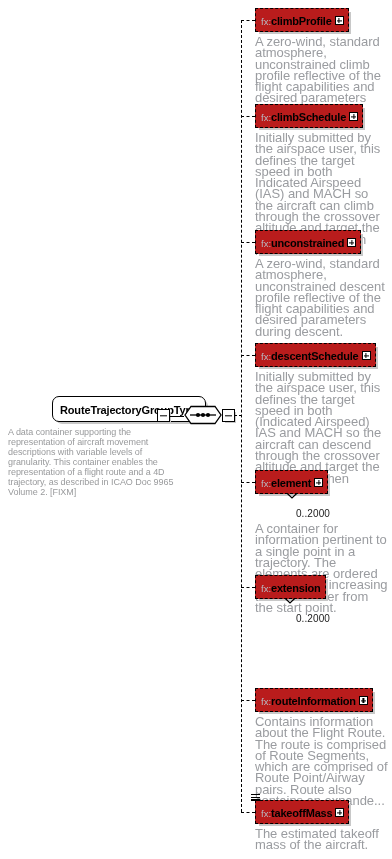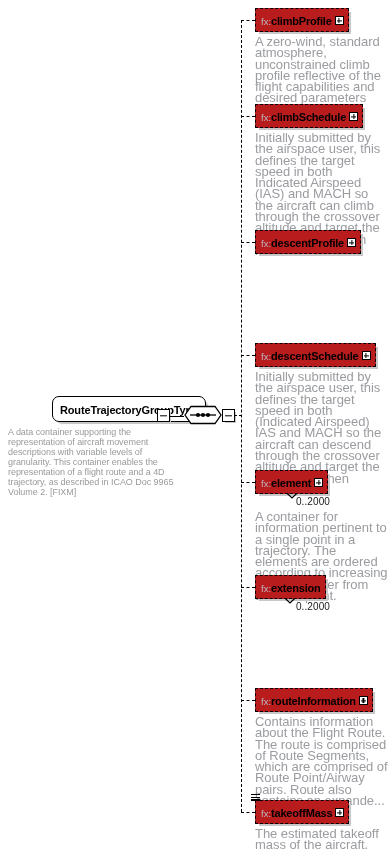--- a/index.html
+++ b/index.html
@@ -217,21 +217,21 @@
   }
   .attr-marker i:nth-child(1) { width: 9px; }
   .attr-marker i:nth-child(2) { width: 9px; }
   .attr-marker i:nth-child(3) { width: 9px; }
 
   .card-label {
     text-align: center;
     width: 116px;
     font-size: 10px;
     color: #1a1a1a;
-    margin-top: 2px;
+    margin-top: 14px;
     letter-spacing: 0.1px;
   }
   .el-doc {
     margin-top: 4px;
     width: 133px;
     font-size: 13px;
     line-height: 11.3px;
     color: #9a9ca0;
     letter-spacing: -0.05px;
   }
@@ -262,21 +262,21 @@
     </svg>
   </div>
   <div id="seq-minus"></div>
 
   <div id="tree-vline" style="top: 20px; height: 792px;"></div>
   <div id="tree-stub"></div>
 
   <div id="right-col" style="position: absolute; height: 859px;">
       <div class="node" style="position: absolute; left: 0px; top: 8px;"><div class="el-box"><span class="el-pfx">fx:</span><span class="el-name">climbProfile</span><span class="pm-box plus"></span></div><div class="el-doc">A zero-wind, standard atmosphere, unconstrained climb profile reflective of the flight capabilities and desired parameters during climb.</div></div>
       <div class="node" style="position: absolute; left: 0px; top: 104px;"><div class="el-box"><span class="el-pfx">fx:</span><span class="el-name">climbSchedule</span><span class="pm-box plus"></span></div><div class="el-doc">Initially submitted by the airspace user, this defines the target speed in both Indicated Airspeed (IAS) and MACH so the aircraft can climb through the crossover altitude and target the MACH speed when needed.</div></div>
-      <div class="node" style="position: absolute; left: 0px; top: 230px;"><div class="el-box"><span class="el-pfx">fx:</span><span class="el-name">descentProfile</span><span class="pm-box plus"></span></div></div>
+      <div class="node" style="position: absolute; left: 0px; top: 230px;"><div class="el-box"><span class="el-pfx">fx:</span><span class="el-name">unconstrained</span><span class="pm-box plus"></span></div><div class="el-doc">A zero-wind, standard atmosphere, unconstrained descent profile reflective of the flight capabilities and desired parameters during descent.</div></div>
       <div class="node" style="position: absolute; left: 0px; top: 343px;"><div class="el-box"><span class="el-pfx">fx:</span><span class="el-name">descentSchedule</span><span class="pm-box plus"></span></div><div class="el-doc">Initially submitted by the airspace user, this defines the target speed in both (Indicated Airspeed) IAS and MACH so the aircraft can descend through the crossover altitude and target the IAS speed when needed.</div></div>
       <div class="node" style="position: absolute; left: 0px; top: 470px;"><div class="el-box"><span class="el-pfx">fx:</span><span class="el-name">element</span><span class="pm-box plus"></span><span class="repeat-chevron">
             <svg width="11" height="6" viewBox="0 0 11 6">
               <polyline points="0.8,0.5 5.5,5 10.2,0.5" fill="none" stroke="#000" stroke-width="1.2"></polyline>
             </svg>
           </span></div><div class="card-label">0..2000</div><div class="el-doc">A container for information pertinent to a single point in a trajectory. The elements are ordered according to increasing time/crossover from the start point.</div></div>
       <div class="node" style="position: absolute; left: 0px; top: 575px;"><div class="el-box"><span class="el-pfx">fx:</span><span class="el-name">extension</span><span class="repeat-chevron">
             <svg width="11" height="6" viewBox="0 0 11 6">
               <polyline points="0.8,0.5 5.5,5 10.2,0.5" fill="none" stroke="#000" stroke-width="1.2"></polyline>
             </svg>

